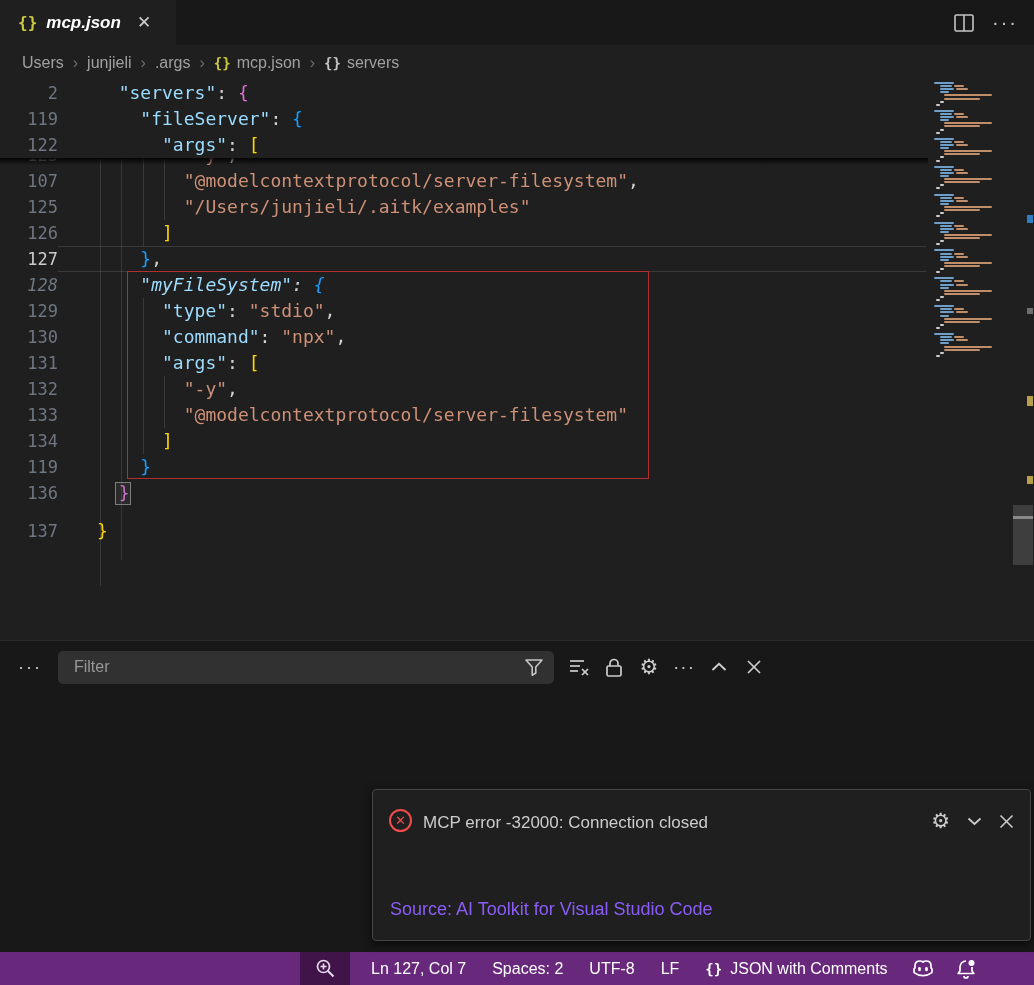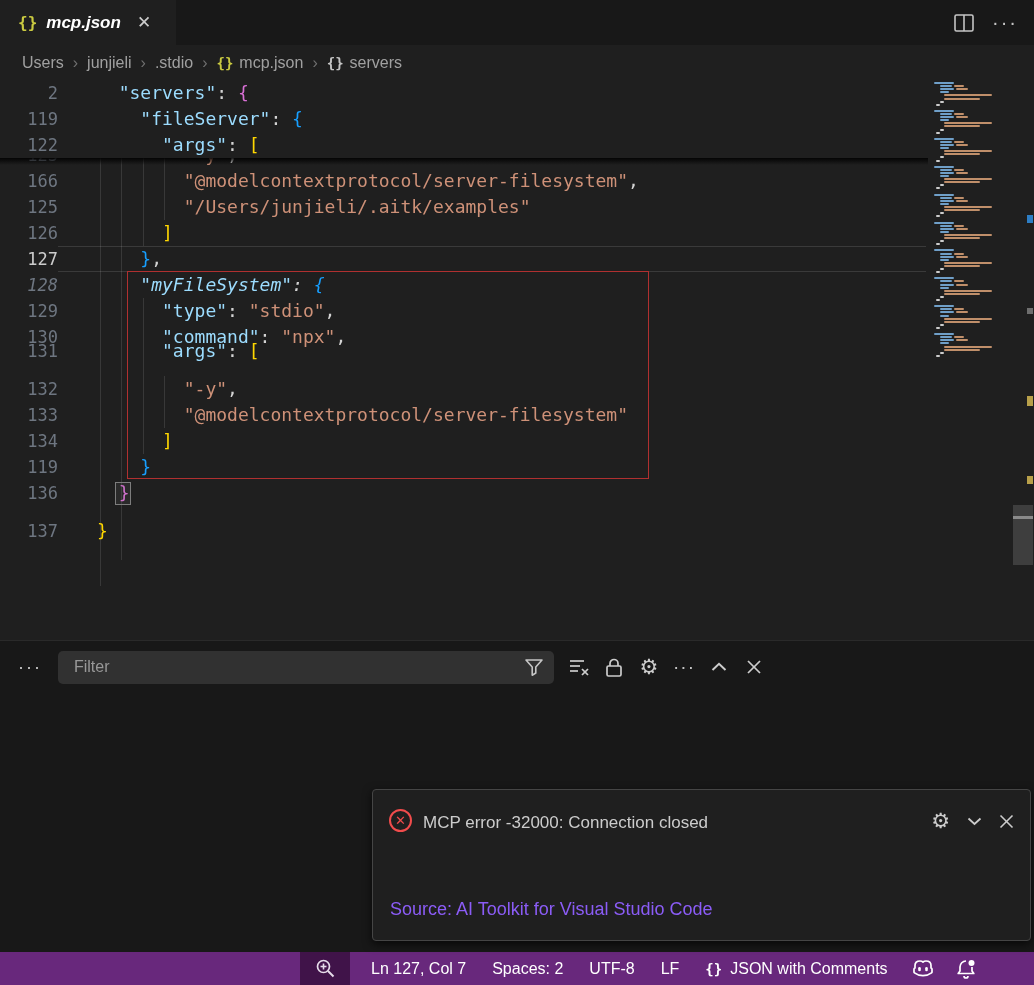--- a/index.html
+++ b/index.html
@@ -117,21 +117,21 @@
   <div class="breadcrumbs">
     <span class="crumb">
         <span>Users</span>
       </span>
     <span class="crumb-sep">›</span>
     <span class="crumb">
         <span>junjieli</span>
       </span>
     <span class="crumb-sep">›</span>
     <span class="crumb">
-        <span>.stdio</span>
+        <span>.args</span>
       </span>
     <span class="crumb-sep">›</span>
     <span class="crumb">
       <span class="sym yellow">{}</span>
       <span>mcp.json</span>
     </span>
     <span class="crumb-sep">›</span>
     <span class="crumb">
       <span class="sym gray">{}</span>
       <span>servers</span>
@@ -148,21 +148,21 @@
         <div class="indent-guide" style="left: 164px; top: 296px; height: 52px;"></div>
       </div>
     <div class="current-frame" style="top:166px;"></div>
     <div class="error-box"></div>
     <div id="code-lines">
         <div class="code-row clip-row" style="top: 77px;">
           <span class="ln">123</span>
           <pre><span class="tk-ws">        </span><span class="tk-s">"-y"</span><span class="tk-p">,</span></pre>
         </div>
         <div class="code-row" style="top: 88px;">
-          <span class="ln">166</span>
+          <span class="ln">107</span>
           <pre><span class="tk-ws">        </span><span class="tk-s">"@modelcontextprotocol/server-filesystem"</span><span class="tk-p">,</span></pre>
         </div>
         <div class="code-row" style="top: 114px;">
           <span class="ln">125</span>
           <pre><span class="tk-ws">        </span><span class="tk-s">"/Users/junjieli/.aitk/examples"</span></pre>
         </div>
         <div class="code-row" style="top: 140px;">
           <span class="ln">126</span>
           <pre><span class="tk-ws">      </span><span class="tk-b1">]</span></pre>
         </div>
@@ -175,21 +175,21 @@
           <pre><span class="tk-ws">    </span><span class="tk-k">"myFileSystem"</span><span class="tk-p">: </span><span class="tk-b3">{</span></pre>
         </div>
         <div class="code-row" style="top: 218px;">
           <span class="ln">129</span>
           <pre><span class="tk-ws">      </span><span class="tk-k">"type"</span><span class="tk-p">: </span><span class="tk-s">"stdio"</span><span class="tk-p">,</span></pre>
         </div>
         <div class="code-row" style="top: 244px;">
           <span class="ln">130</span>
           <pre><span class="tk-ws">      </span><span class="tk-k">"command"</span><span class="tk-p">: </span><span class="tk-s">"npx"</span><span class="tk-p">,</span></pre>
         </div>
-        <div class="code-row" style="top: 258px;">
+        <div class="code-row" style="top: 270px;">
           <span class="ln">131</span>
           <pre><span class="tk-ws">      </span><span class="tk-k">"args"</span><span class="tk-p">: </span><span class="tk-b1">[</span></pre>
         </div>
         <div class="code-row" style="top: 296px;">
           <span class="ln">132</span>
           <pre><span class="tk-ws">        </span><span class="tk-s">"-y"</span><span class="tk-p">,</span></pre>
         </div>
         <div class="code-row" style="top: 322px;">
           <span class="ln">133</span>
           <pre><span class="tk-ws">        </span><span class="tk-s">"@modelcontextprotocol/server-filesystem"</span></pre>

